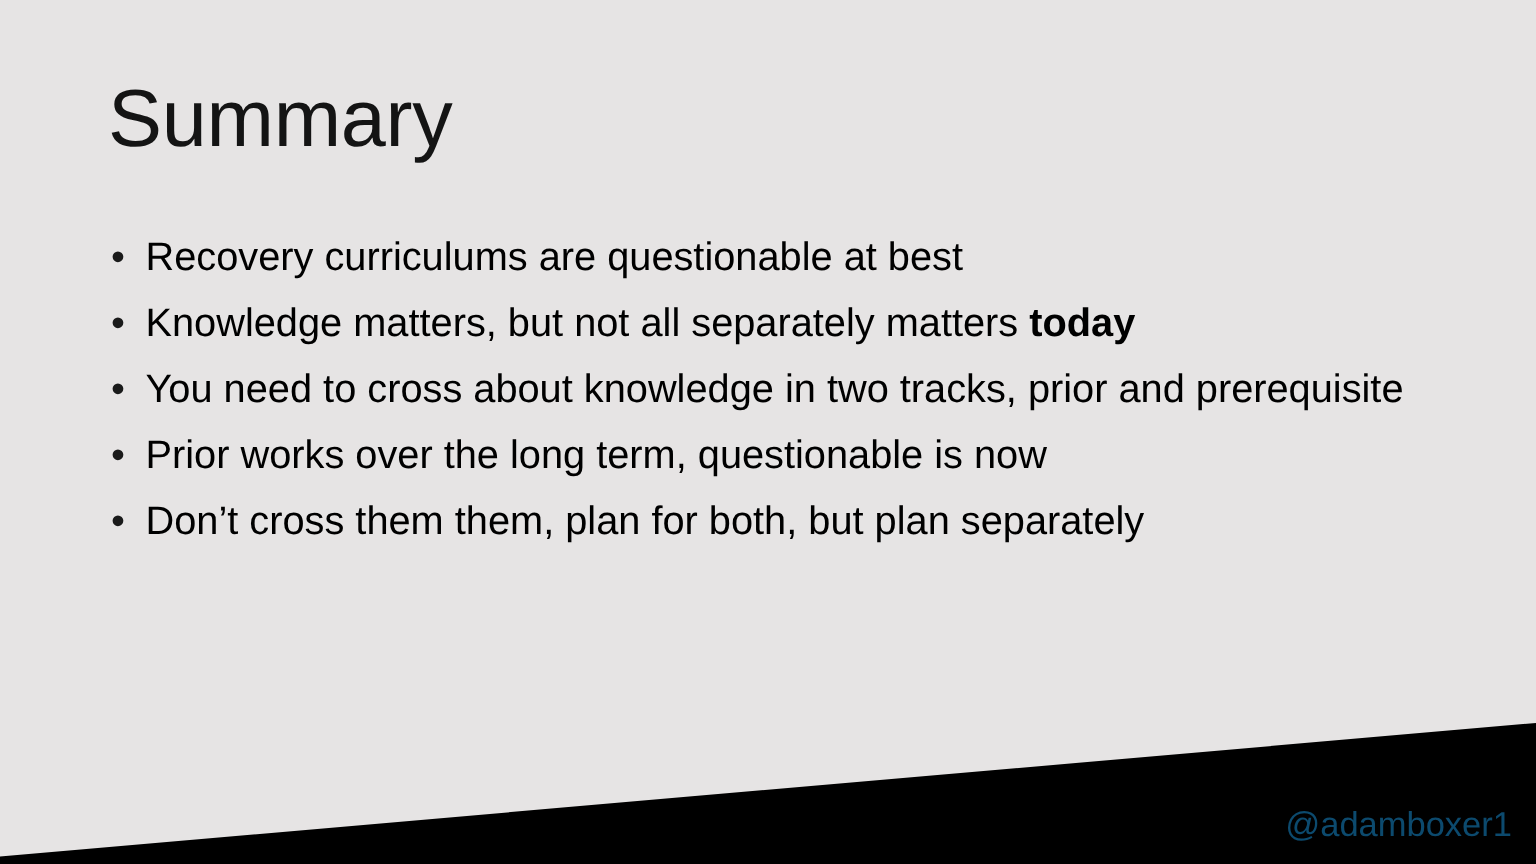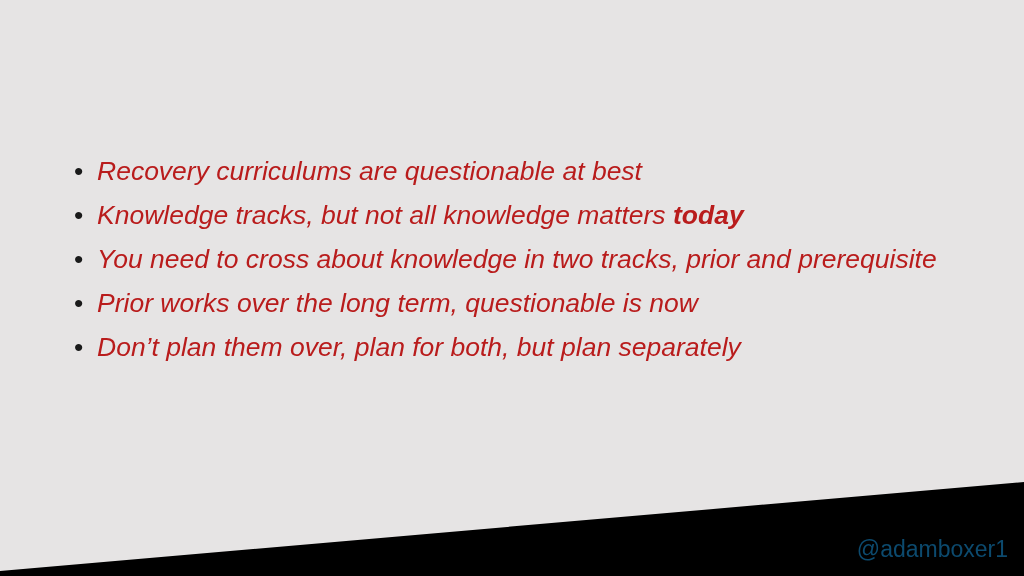--- a/index.html
+++ b/index.html
@@ -55,22 +55,21 @@
     flex: 0 0 auto;
     width: 23px;
     font-size: 26.5px;
     line-height: 1.32;
     color: #1A1A1A;
     text-align: left;
   }
 
   .bullet-text {
     flex: 1 1 auto;
-    color: #b91c1c;
-    font-style: italic;
+    color: #000000;
   }
 
   .bullet-text b {
     font-weight: 700;
   }
 
   
   #footer-band {
     position: absolute;
     left: 0;
@@ -99,46 +98,47 @@
     line-height: 1.26;
     color: #0c4a6e;
     white-space: nowrap;
   }
 </style>
 </head>
 <body>
 
 <div id="slide">
 
+  <div id="slide-title">Summary</div>
 
   <div id="bullet-list">
 
     <div class="bullet-item">
       <span class="bullet-marker">•</span>
       <span class="bullet-text"><span>Recovery curriculums are questionable at best</span></span>
     </div>
 
     <div class="bullet-item">
       <span class="bullet-marker">•</span>
-      <span class="bullet-text"><span>Knowledge tracks, but not all knowledge matters </span><b>today</b></span>
+      <span class="bullet-text"><span>Knowledge matters, but not all separately matters </span><b>today</b></span>
     </div>
 
     <div class="bullet-item">
       <span class="bullet-marker">•</span>
       <span class="bullet-text"><span>You need to cross about knowledge in two tracks, prior and prerequisite</span></span>
     </div>
 
     <div class="bullet-item">
       <span class="bullet-marker">•</span>
       <span class="bullet-text"><span>Prior works over the long term, questionable is now</span></span>
     </div>
 
     <div class="bullet-item">
       <span class="bullet-marker">•</span>
-      <span class="bullet-text"><span>Don’t plan them over, plan for both, but plan separately</span></span>
+      <span class="bullet-text"><span>Don’t cross them them, plan for both, but plan separately</span></span>
     </div>
 
   </div>
 
   <div id="footer-band">
     <svg viewBox="0 0 1024 576" xmlns="http://www.w3.org/2000/svg" aria-hidden="true">
       <polygon points="0,571 1024,482 1024,576 0,576" fill="#000000"></polygon>
     </svg>
   </div>
 

